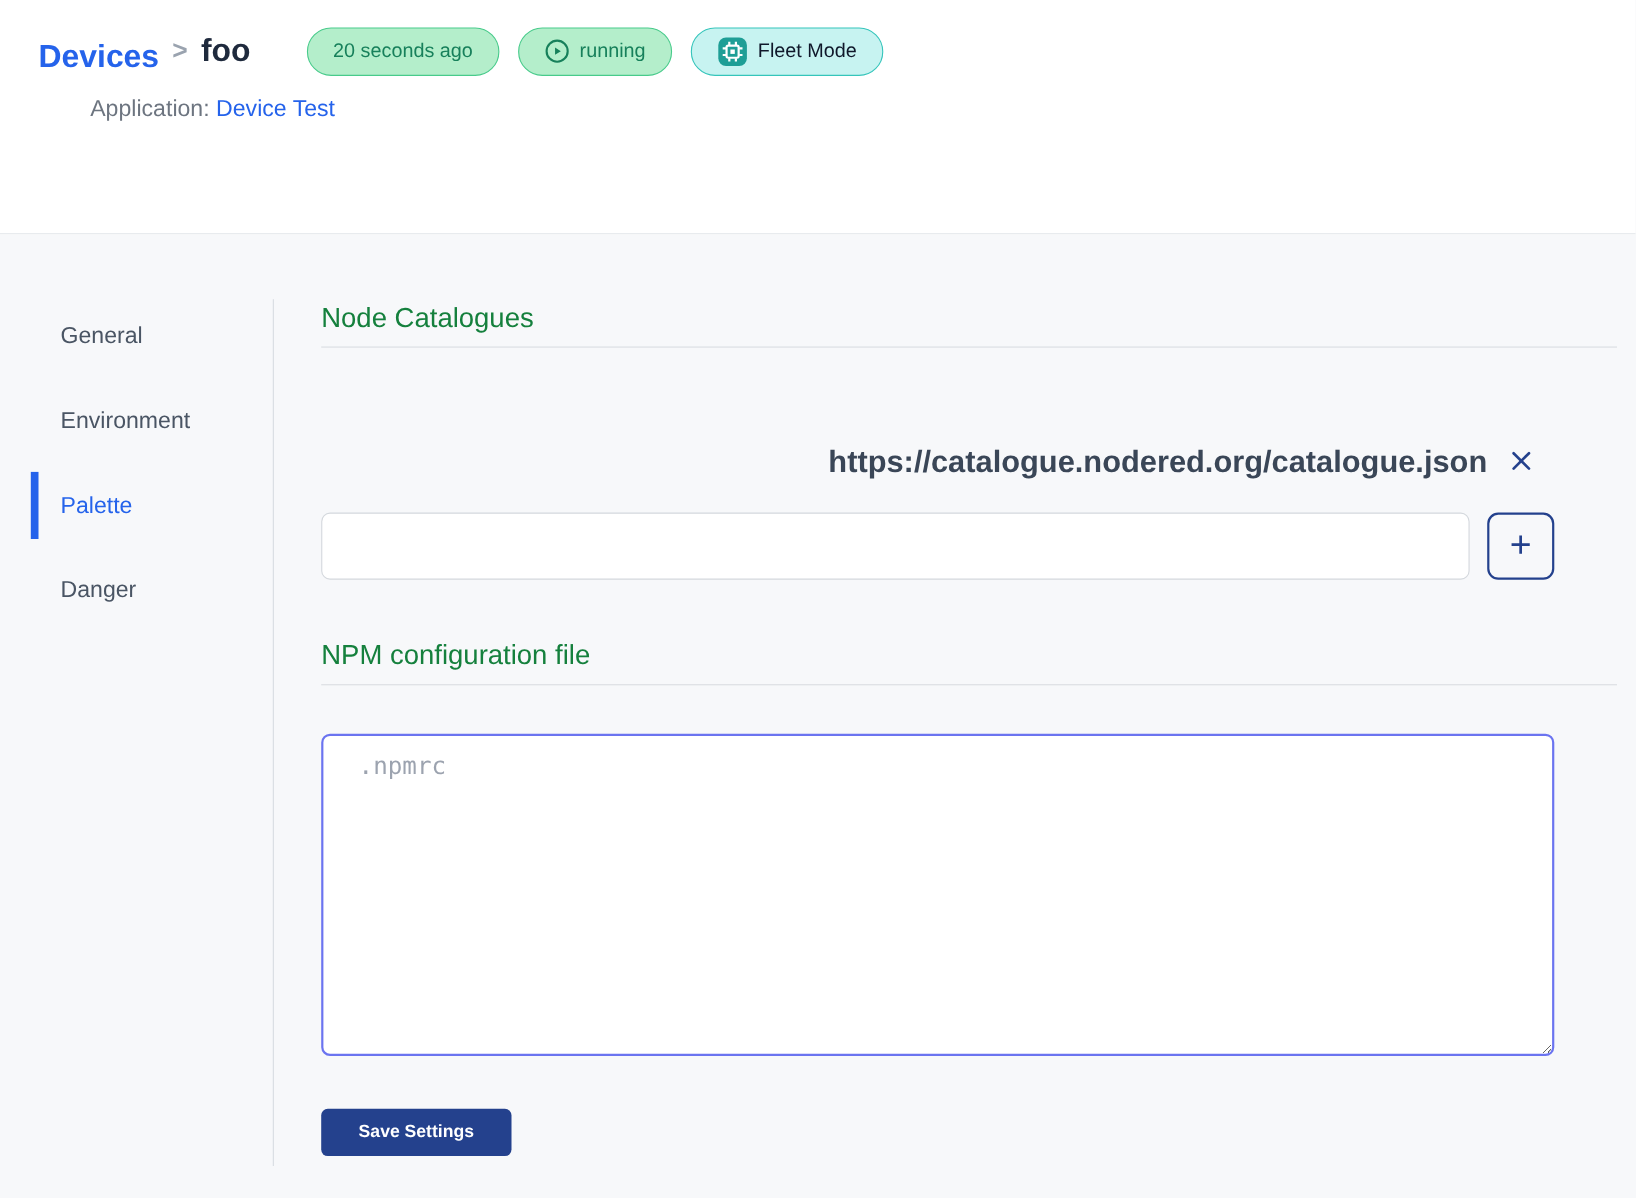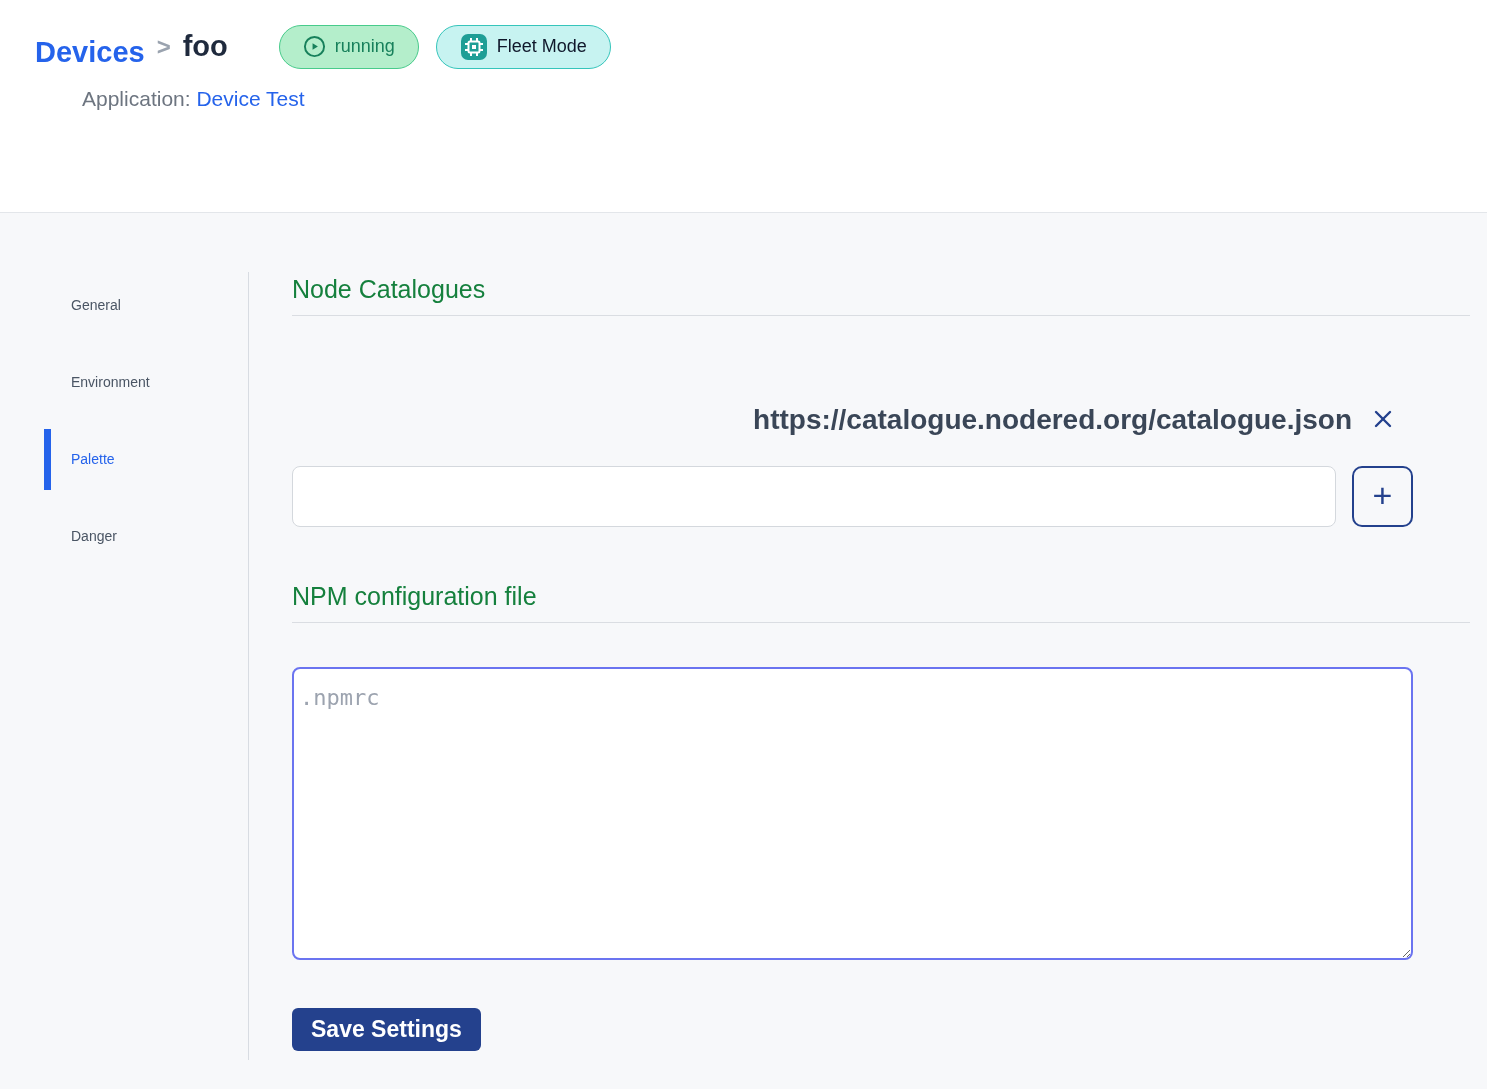--- a/index.html
+++ b/index.html
@@ -49,22 +49,22 @@
   }
 
   
   .content { display:flex; height:876px; background:#f7f8fa; }
   .sidebar {
     width:249px; margin-top:59px; height:788px;
     border-right:1px solid #d8dce2; flex-shrink:0;
   }
   .side-item {
     position:relative; height:61px; line-height:61px;
-    margin:0 0 16px 16px; padding-left:55px;
-    font-size:14px; color:#4a5564; cursor:pointer;
+    margin:0 0 16px 0; padding-left:55px;
+    font-size:21px; color:#4a5564; cursor:pointer;
   }
   .side-item:first-child { margin-top:3px; }
   .side-item.active { color:#2563eb; }
   .side-item.active::before {
     content:""; position:absolute; left:28px; top:0; bottom:0;
     width:7px; background:#2563eb;
   }
 
   .main { flex:1; padding:62px 17px 0 43px; }
   .section-title { font-size:25px; font-weight:400; color:#15803d; margin:0; }
@@ -94,44 +94,47 @@
     font-size:34px; font-weight:300; line-height:1;
     cursor:pointer; display:flex; align-items:center; justify-content:center;
     padding-bottom:4px;
   }
 
   .npm-section { margin-top:55px; }
   .npm-textarea {
     display:block; width:calc(100% - 57px); height:293px;
     margin-top:44px;
     border:2px solid #6b74f0; border-radius:8px;
-    background:#ffffff; padding:16px 6px;
+    background:#ffffff; padding:16px 32px;
     font-family:"DejaVu Sans Mono", monospace;
     font-size:22px; color:#2d3c52; outline:none;
   }
   .npm-textarea::placeholder { color:#9ca3af; }
 
   .save-btn {
-    margin-top:48px; height:43px; padding:0 19px;
+    margin-top:48px; height:43px; padding:0 34px;
     background:#24418d; color:#ffffff;
     border:none; border-radius:6px;
     font-family:"Liberation Sans", sans-serif;
-    font-size:23px; font-weight:700; cursor:pointer;
+    font-size:16px; font-weight:700; cursor:pointer;
   }
 </style>
 </head>
 <body>
 
 <div class="header">
   <div class="crumb-row">
     <span class="crumb-parent">Devices</span>
     <span class="crumb-sep">&gt;</span>
     <span class="crumb-current">foo</span>
 
     <div class="badges">
+      <span class="badge green">
+        <span>20 seconds ago</span>
+      </span>
       <span class="badge green">
         <span>
           <svg width="23" height="23" viewBox="0 0 24 24" fill="none" stroke="#17805b" stroke-width="2">
             <circle cx="12" cy="12" r="10"></circle>
             <path d="M10 8.5 L15.5 12 L10 15.5 Z" fill="#17805b" stroke="none"></path>
           </svg>
         </span>
         <span>running</span>
       </span>
       <span class="badge teal">

